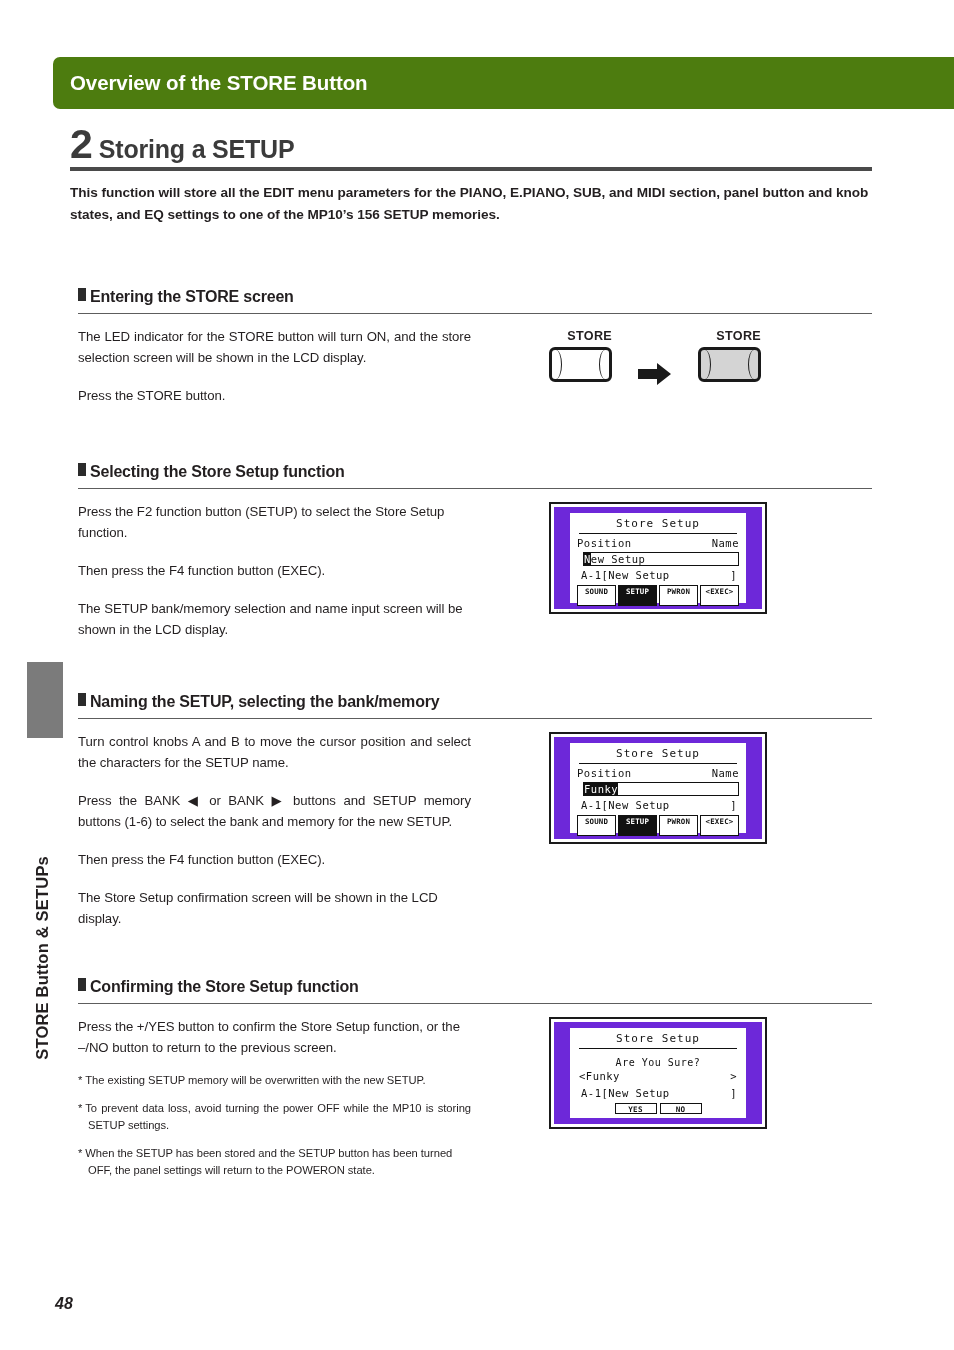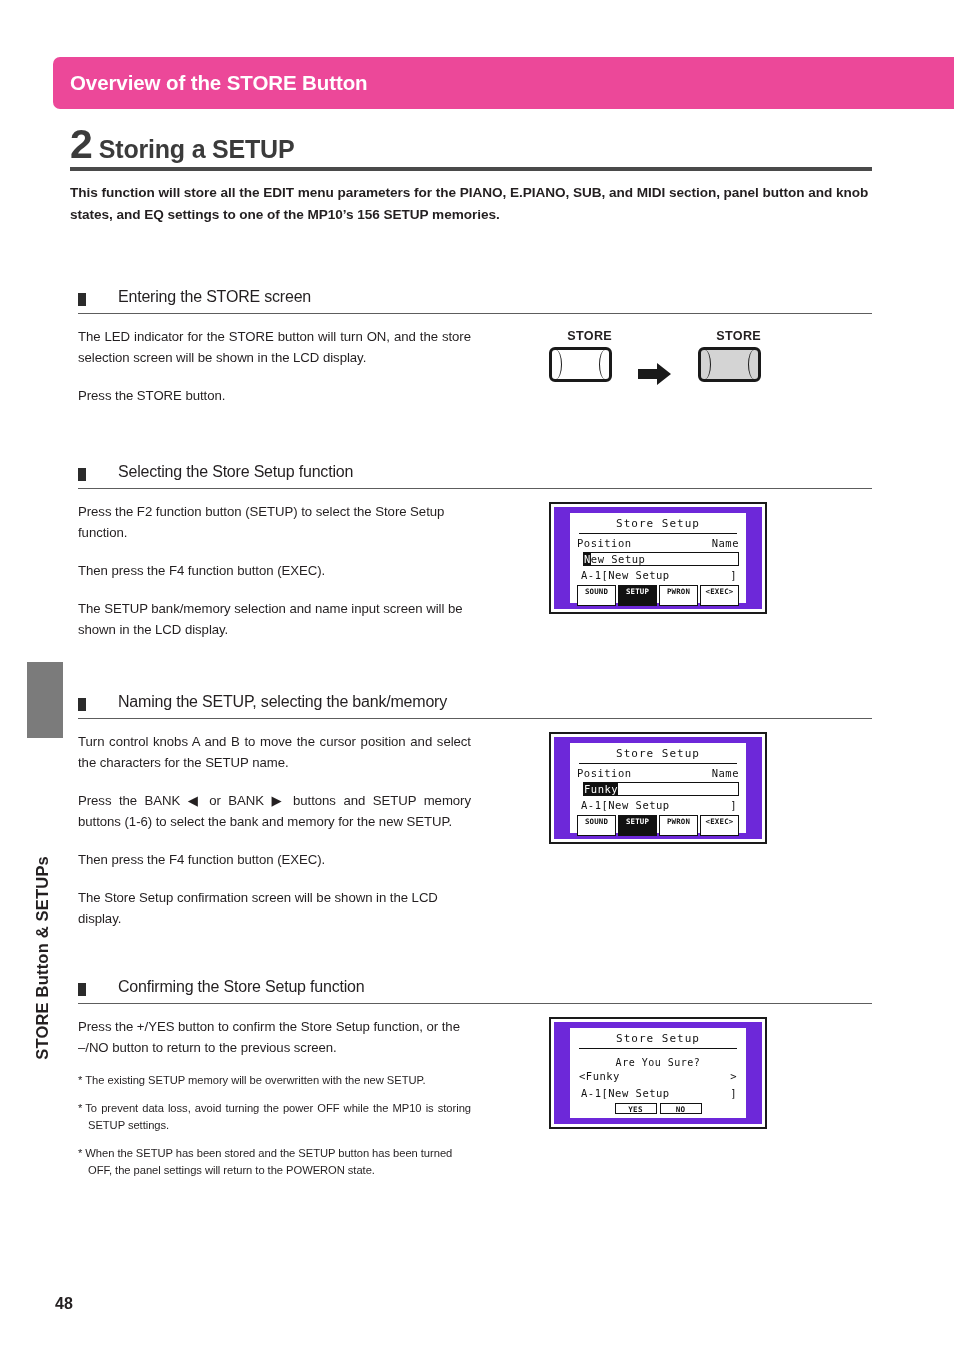--- a/index.html
+++ b/index.html
@@ -45,21 +45,21 @@
     white-space: nowrap;
   }
 
   
   #header-band {
     position: absolute;
     left: 53px;
     top: 57px;
     right: 0;
     height: 52px;
-    background: #ec4899;
+    background: #4d7c0f;
     border-top-left-radius: 7px;
     border-bottom-left-radius: 7px;
     display: flex;
     align-items: center;
   }
   #header-title {
     color: #ffffff;
     font-size: 20.5px;
     font-weight: bold;
     letter-spacing: -0.1px;
@@ -107,26 +107,25 @@
   }
 
   
   .section {
     position: absolute;
     left: 78px;
     right: 82px;
   }
   .section-head {
     display: flex;
-    align-items: flex-end;
+    align-items: flex-start;
     font-size: 16px;
-    font-weight: normal;
+    font-weight: bold;
     color: #231f20;
     letter-spacing: -0.2px;
-    gap: 28px;
   }
   .head-marker {
     width: 8px;
     height: 13px;
     background: #2b2b2b;
     margin-right: 4px;
     flex: none;
   }
   .section-rule {
     height: 1.4px;
@@ -345,20 +344,21 @@
   }
 
   
   #page-number {
     position: absolute;
     left: 55px;
     top: 1295px;
     font-size: 16px;
     font-weight: bold;
     color: #231f20;
+    font-style: italic;
   }
 </style>
 </head>
 <body>
 
 <div id="sidebar-tab"></div>
 <div id="sidebar-label">
   <span>STORE Button &amp; SETUPs</span>
 </div>
 

